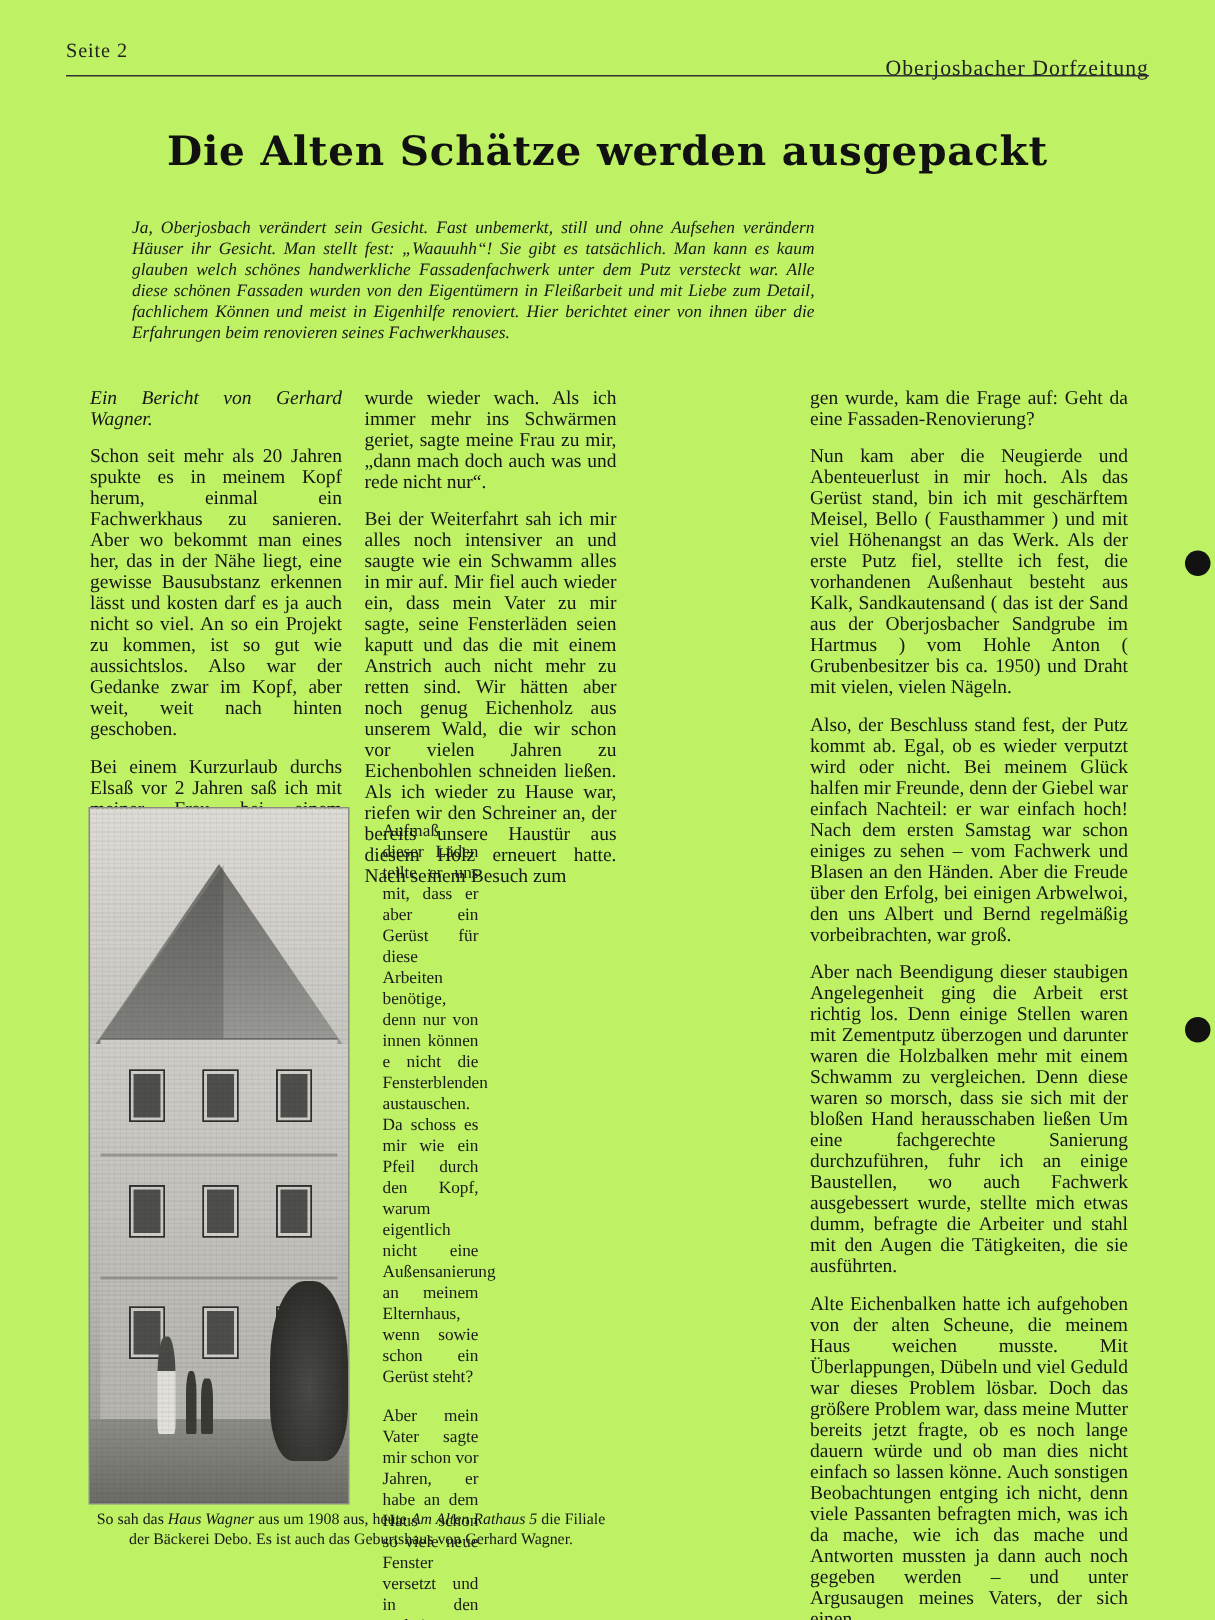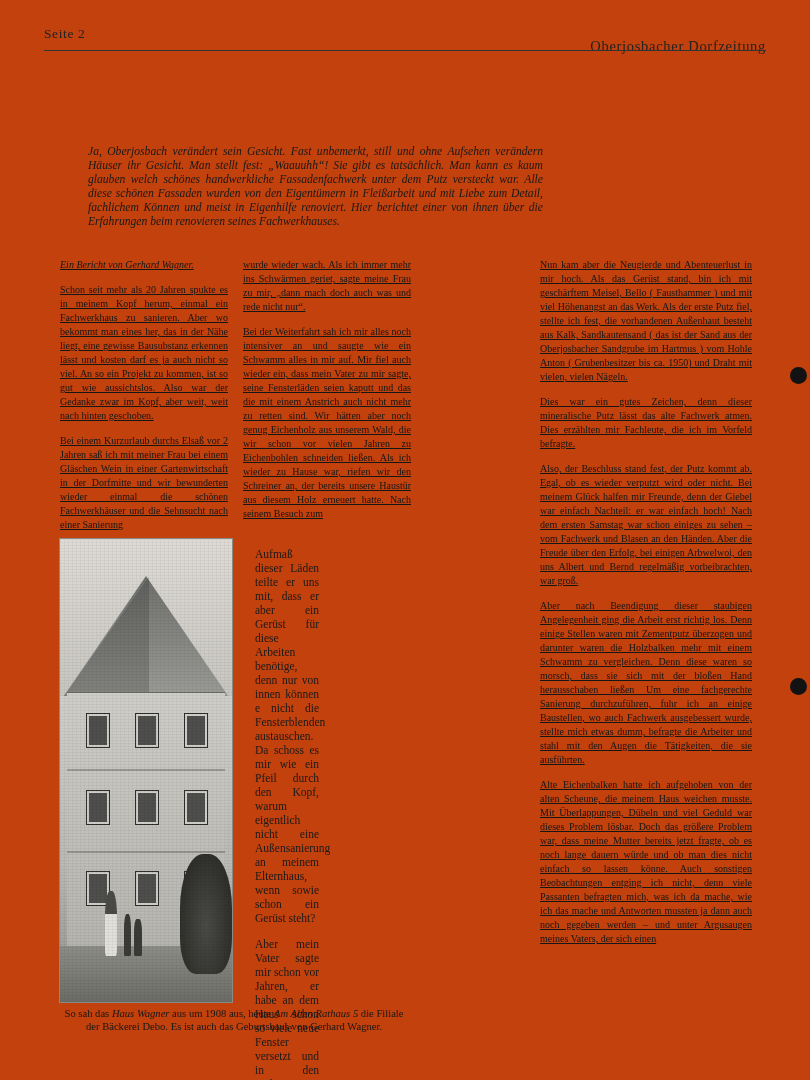--- a/index.html
+++ b/index.html
@@ -13,21 +13,21 @@
     font-family: "Liberation Serif", serif;
     color: #1a1a1a;
     position: relative;
     overflow: hidden;
   }
   .page {
     position: absolute;
     top: 0; left: 0;
     width: 810px;
     height: 1080px;
-    background: #c2410c;
+    background: #bef264;
   }
 
   
   .header {
     position: absolute;
     top: 26px;
     left: 44px;
     right: 44px;
     height: 28px;
   }
@@ -78,25 +78,24 @@
     font-size: 11.6px;
     line-height: 14.1px;
     text-align: justify;
     color: #191919;
   }
 
   
   .col {
     position: absolute;
     top: 258px;
-    font-size: 10px;
+    font-size: 13px;
     line-height: 14.0px;
     text-align: justify;
     color: #161616;
-    text-decoration: underline;
   }
   .col p { margin: 0 0 0 0; }
   .col p + p { margin-top: 11px; }
 
   .col-left  { left: 60px;  width: 168px; }
   .col-mid   { left: 243px; width: 168px; }
   .col-right { left: 540px; width: 212px; }
 
   .byline {
     font-style: italic;
@@ -243,42 +242,43 @@
 <body>
 
 <div class="page">
 
   <div class="header">
     <div class="header-left">Seite 2</div>
     <div class="header-right">Oberjosbacher Dorfzeitung</div>
     <div class="header-rule"></div>
   </div>
 
+  <h1 class="headline">Die  Alten Schätze werden ausgepackt</h1>
 
   <div class="lead">Ja, Oberjosbach verändert sein Gesicht. Fast unbemerkt, still und ohne Aufsehen verändern Häuser ihr Gesicht. Man stellt fest: „Waauuhh“! Sie gibt es tatsächlich. Man kann es kaum glauben welch schönes handwerkliche Fassadenfachwerk unter dem Putz versteckt war. Alle diese schönen Fassaden wurden von den Eigentümern in Fleißarbeit und mit Liebe zum Detail, fachlichem Können und meist in Eigenhilfe renoviert. Hier berichtet einer von ihnen über die Erfahrungen beim renovieren seines Fachwerkhauses.</div>
 
   <div class="col col-left">
     <p class="byline">Ein Bericht von Gerhard Wagner.</p>
     <p>Schon seit mehr als 20 Jahren spukte es in meinem Kopf herum, einmal ein Fachwerkhaus zu sanieren. Aber wo bekommt man eines her, das in der Nähe liegt, eine gewisse Bausubstanz erkennen lässt und kosten darf es ja auch nicht so viel. An so ein Projekt zu kommen, ist so gut wie aussichtslos. Also war der Gedanke zwar im Kopf, aber weit, weit nach hinten geschoben.</p>
     <p>Bei einem Kurzurlaub durchs Elsaß vor 2 Jahren saß ich mit meiner Frau bei einem Gläschen Wein in einer Gartenwirtschaft in der Dorfmitte und wir bewunderten wieder einmal die schönen Fachwerkhäuser und die Sehnsucht nach einer Sanierung</p>
   </div>
 
   <div class="col col-mid">
     <p>wurde wieder wach. Als ich immer mehr ins Schwärmen geriet, sagte meine Frau zu mir, „dann mach doch auch was und rede nicht nur“.</p>
     <p>Bei der Weiterfahrt sah ich mir alles noch intensiver an und saugte wie ein Schwamm alles in mir auf. Mir fiel auch wieder ein, dass mein Vater zu mir sagte, seine Fensterläden seien kaputt und das die mit einem Anstrich auch nicht mehr zu retten sind. Wir hätten aber noch genug Eichenholz aus unserem Wald, die wir schon vor vielen Jahren zu Eichenbohlen schneiden ließen. Als ich wieder zu Hause war, riefen wir den Schreiner an, der bereits unsere Haustür aus diesem Holz erneuert hatte. Nach seinem Besuch zum</p>
   </div>
 
   <div class="col-mid-lower">
     <p>Aufmaß dieser Läden teilte er uns mit, dass er aber ein Gerüst für diese Arbeiten benötige, denn nur von innen können e nicht die Fensterblenden austauschen. Da schoss es mir wie ein Pfeil durch den Kopf, warum eigentlich nicht eine Außensanierung an meinem Elternhaus, wenn sowie schon ein Gerüst steht?</p>
     <p>Aber mein Vater sagte mir schon vor Jahren, er habe an dem Haus schon so viele neue Fenster versetzt und in den sechziger Jahren, als das Lebensmittelgeschäft umgebaut wurde und der schöne Gewölbekeller mit Wänden von mehr als 50 cm Dicke, woran ich mich noch als kleiner Junge erinnern kann, herausgerissen wurde mit Eisenträgern unterfan-</p>
   </div>
 
   <div class="col col-right">
+    <p>gen wurde, kam die Frage auf: Geht da eine Fassaden-Renovierung?</p>
     <p>Nun kam aber die Neugierde und Abenteuerlust in mir hoch. Als das Gerüst stand, bin ich mit geschärftem Meisel, Bello ( Fausthammer ) und mit viel Höhenangst an das Werk. Als der erste Putz fiel, stellte ich fest, die vorhandenen Außenhaut besteht aus Kalk, Sandkautensand ( das ist der Sand aus der Oberjosbacher Sandgrube im Hartmus ) vom Hohle Anton ( Grubenbesitzer bis ca. 1950) und Draht mit vielen, vielen Nägeln.</p>
-    <p>Dies war ein gutes Zeichen, denn dieser mineralische Putz lässt das alte Fachwerk atmen. Dies erzählten mir Fachleute, die ich im Vorfeld befragte.</p>
     <p>Also, der Beschluss stand fest, der Putz kommt ab. Egal, ob es wieder verputzt wird oder nicht. Bei meinem Glück halfen mir Freunde, denn der Giebel war einfach Nachteil: er war einfach hoch! Nach dem ersten Samstag war schon einiges zu sehen – vom Fachwerk und Blasen an den Händen. Aber die Freude über den Erfolg, bei einigen Arbwelwoi, den uns Albert und Bernd regelmäßig vorbeibrachten, war groß.</p>
     <p>Aber nach Beendigung dieser staubigen Angelegenheit ging die Arbeit erst richtig los. Denn einige Stellen waren mit Zementputz überzogen und darunter waren die Holzbalken mehr mit einem Schwamm zu vergleichen. Denn diese waren so morsch, dass sie sich mit der bloßen Hand herausschaben ließen Um eine fachgerechte Sanierung durchzuführen, fuhr ich an einige Baustellen, wo auch Fachwerk ausgebessert wurde, stellte mich etwas dumm, befragte die Arbeiter und stahl mit den Augen die Tätigkeiten, die sie ausführten.</p>
     <p>Alte Eichenbalken hatte ich aufgehoben von der alten Scheune, die meinem Haus weichen musste. Mit Überlappungen, Dübeln und viel Geduld war dieses Problem lösbar. Doch das größere Problem war, dass meine Mutter bereits jetzt fragte, ob es noch lange dauern würde und ob man dies nicht einfach so lassen könne. Auch sonstigen Beobachtungen entging ich nicht, denn viele Passanten befragten mich, was ich da mache, wie ich das mache und Antworten mussten ja dann auch noch gegeben werden – und unter Argusaugen meines Vaters, der sich einen</p>
   </div>
 
   <div class="photo-wrap">
     <div class="photo">
       <div class="sky"></div>
       <div class="roof"></div>
       <div class="roof-shade"></div>

